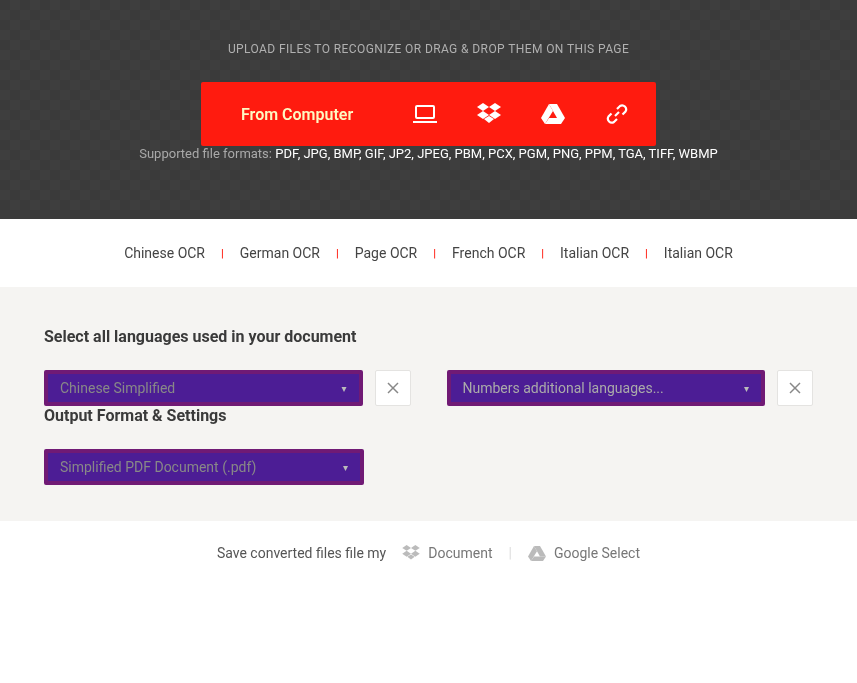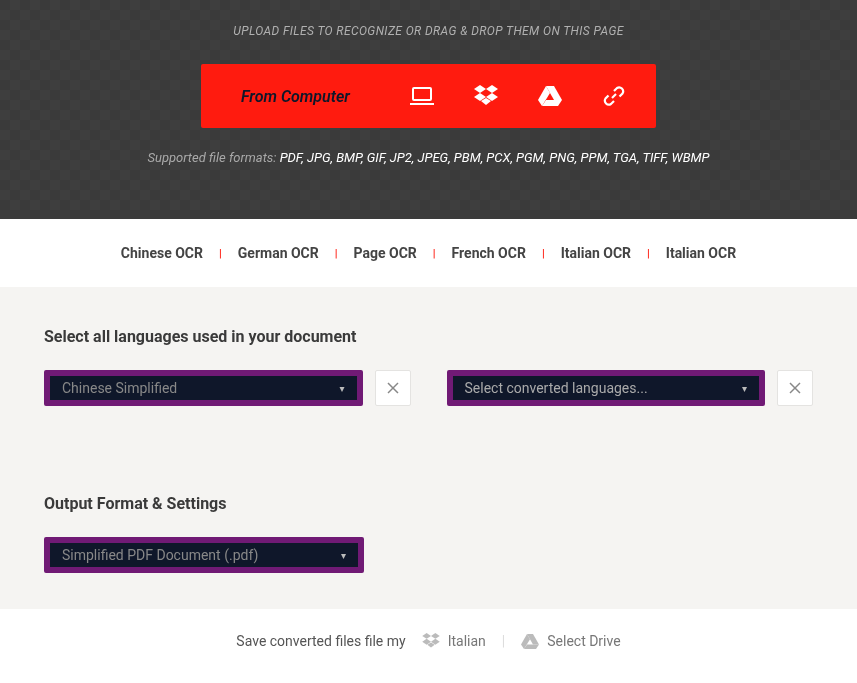--- a/index.html
+++ b/index.html
@@ -7,71 +7,70 @@
 
     
     .header {
       height: 219px;
       background-color: #3a3a3a;
       background-image:
         linear-gradient(45deg, rgba(255,255,255,0.02) 25%, transparent 25%, transparent 75%, rgba(255,255,255,0.02) 75%),
         linear-gradient(45deg, rgba(255,255,255,0.02) 25%, transparent 25%, transparent 75%, rgba(255,255,255,0.02) 75%);
       background-size: 20px 20px;
       background-position: 0 0, 10px 10px;
-      padding-top: 24px;
+      padding-top: 42px;
       text-align: center;
-      font-style: italic;
     }
     .header-instr { color: #b0b0b0; font-size: 12px; letter-spacing: 0.4px; }
     .upload-bar {
       margin: 26px auto 0;
       width: 455px; height: 64px;
       background: #ff1b0f;
       display: flex; align-items: center;
-      color: #0f172a;
+      color: #fef9c3;
       border-radius: 2px;
     }
     .upload-bar .from-computer {
       font-size: 16px; font-weight: 600;
       padding-left: 40px; padding-right: 40px;
       height: 100%; display: flex; align-items: center;
       cursor: pointer;
     }
     .upload-bar .icon-slot {
       width: 64px; display: flex; align-items: center; justify-content: center; height: 100%; cursor: pointer;
     }
     .formats-line {
-      color: #a9a9a9; font-size: 13px; margin-top: 22px;
+      color: #a9a9a9; font-size: 13px; 
     }
     .formats-line .bold { color: #fff; font-weight: 400; }
 
     
     .ocr-links-bar { height: 68px; background: #fff; display: flex; align-items: center; justify-content: center; font-size: 14px; color: #444; }
-    .ocr-links-bar .item { padding: 0 16px; cursor: pointer; font-weight: bold; }
+    .ocr-links-bar .item { padding: 0 16px; cursor: pointer; }
     .ocr-links-bar .sep { color: #ff1b0f; font-weight: 700; font-size: 11px; }
 
     
     .content { background: #f5f4f2; padding: 40px 44px 36px; }
     .section-title { font-size: 16px; color: #3a3a3a; font-weight: 700; margin-bottom: 24px; }
 
     .lang-row { display: flex; gap: 36px; }
     .lang-col { flex: 1; display: flex; gap: 12px; align-items: center; }
     .select-box {
-      flex: 1; height: 36px; background: #0f172a; border: 6px solid #701a75;
+      flex: 1; height: 36px; background: #4c1d95; border: 4px solid #701a75;
       border-radius: 2px; display: flex; align-items: center; justify-content: space-between;
       padding: 0 12px; font-size: 14px; color: #888; cursor: pointer;
     }
     .select-box .placeholder { color: #aaa; }
     .select-box .chev { color: #bbb; font-size: 10px; }
     .clear-btn {
       width: 36px; height: 36px; background: #fff; border: 1px solid #e4e3e1; border-radius: 2px;
       display: flex; align-items: center; justify-content: center; color: #888; font-size: 14px; cursor: pointer;
     }
 
-    .settings-row { display: flex; gap: 36px; margin-top: 88px; }
+    .settings-row { display: flex; gap: 36px; }
     .settings-col { flex: 1; }
     .pages-col .section-title { visibility: hidden; }
 
     .radio-item { display: flex; align-items: center; gap: 12px; font-size: 14px; color: #444; margin-bottom: 14px; }
     .radio-outer { width: 17px; height: 17px; border-radius: 50%; border: 2px solid #bbb; display: flex; align-items: center; justify-content: center; cursor: pointer; }
     .radio-outer.selected { border-color: #ff1b0f; }
     .radio-inner { width: 7px; height: 7px; border-radius: 50%; background: #ff1b0f; }
     .pages-input-row { display: flex; align-items: center; gap: 12px; }
     .pages-input {
       width: 194px; height: 32px; background: #e8e7e5; border: none; padding: 0 12px;
@@ -159,21 +158,21 @@
       </div>
       <div class="clear-btn">
         <svg width="12" height="12" viewBox="0 0 12 12" stroke="#888" stroke-width="1.5">
           <line x1="1" y1="1" x2="11" y2="11"></line>
             <line x1="11" y1="1" x2="1" y2="11"></line>
         </svg>
       </div>
     </div>
     <div class="lang-col">
       <div class="select-box">
-        <span class="placeholder">Select converted languages...</span>
+        <span class="placeholder">Numbers additional languages...</span>
         <span class="chev">▾</span>
       </div>
       <div class="clear-btn">
         <svg width="12" height="12" viewBox="0 0 12 12" stroke="#888" stroke-width="1.5">
           <line x1="1" y1="1" x2="11" y2="11"></line>
             <line x1="11" y1="1" x2="1" y2="11"></line>
         </svg>
       </div>
     </div>
   </div>
@@ -194,24 +193,24 @@
 <div class="save-bar">
   <span>Save converted files file my</span>
   <span class="cloud-item">
     <svg width="18" height="16" viewBox="0 0 24 22" fill="#bbb">
       <polygon points="6,0 12,4 6,8 0,4"></polygon>
       <polygon points="18,0 24,4 18,8 12,4"></polygon>
       <polygon points="6,8 12,12 6,16 0,12"></polygon>
       <polygon points="18,8 24,12 18,16 12,12"></polygon>
       <polygon points="12,13 17,16 12,20 7,16"></polygon>
     </svg>
-    <span>Italian</span>
+    <span>Document</span>
   </span>
   <span class="vbar">|</span>
   <span class="cloud-item">
     <svg width="18" height="15" viewBox="0 0 24 20" fill="#bbb">
       <polygon points="8,0 16,0 24,14 16,14"></polygon>
       <polygon points="0,14 8,0 12,7 4,20"></polygon>
       <polygon points="4,20 8,14 24,14 20,20"></polygon>
     </svg>
-    <span>Select Drive</span>
+    <span>Google Select</span>
   </span>
 </div>
 
 </body></html>

